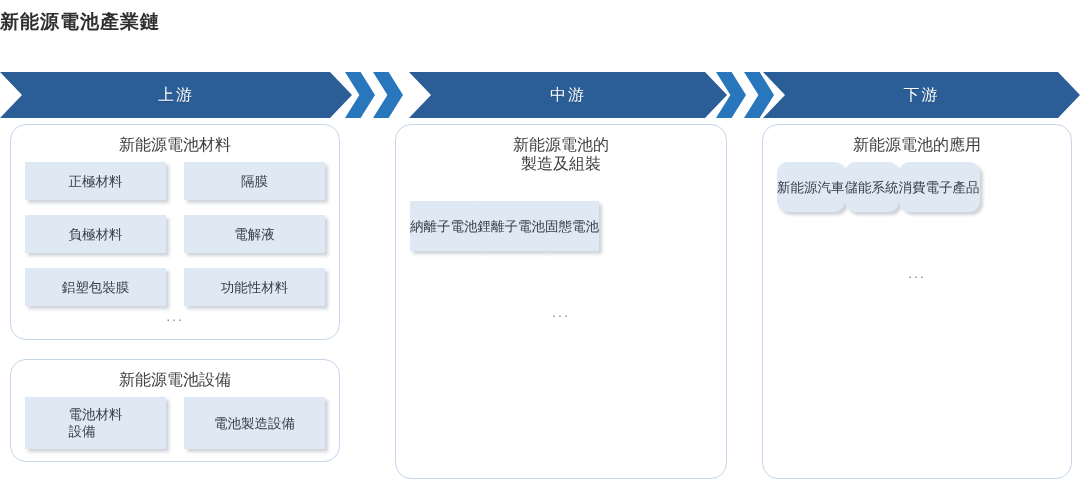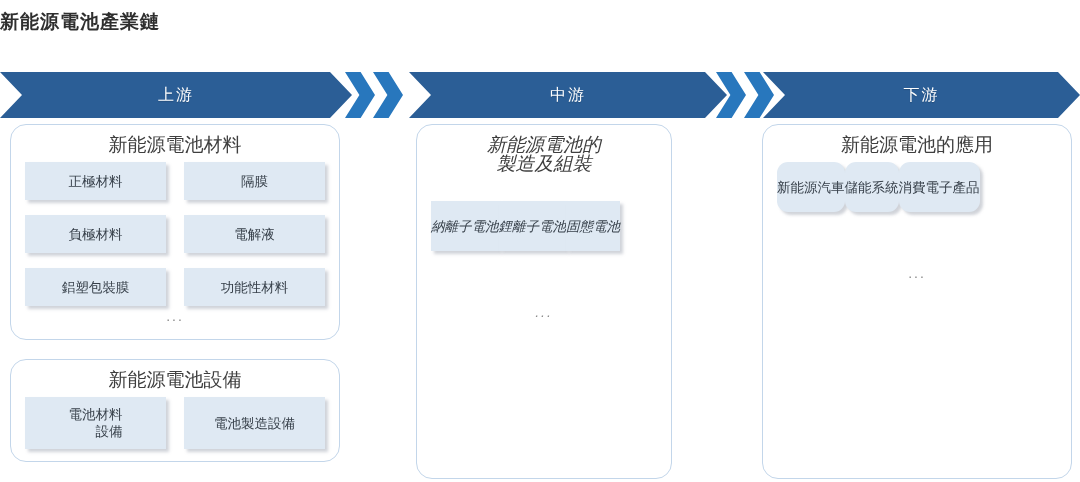--- a/index.html
+++ b/index.html
@@ -73,47 +73,47 @@
   
   .columns {
     position: absolute;
     top: 124px;
     left: 0;
     width: 1080px;
     height: 358px;
   }
   .col { position: absolute; top: 0; }
   .col-up   { left: 10px;  width: 330px; }
-  .col-mid  { left: 416px; width: 256px; font-style: italic; }
+  .col-mid  { left: 395px; width: 332px; }
   .col-down { left: 762px; width: 310px; }
 
   .panel {
     border: 1.4px solid #c3d6ea;
     border-radius: 16px;
     background: #ffffff;
     box-sizing: border-box;
     padding: 10px 14px 10px 14px;
   }
   .panel-head {
     text-align: center;
-    font-size: 19px;
+    font-size: 16px;
     color: #3f3f3f;
     line-height: 19px;
     margin-bottom: 8px;
   }
 
   
   .box {
     background: #dfe9f3;
     color: #37404a;
     font-size: 13.5px;
     display: flex;
     align-items: center;
     justify-content: center;
-    text-align: right;
+    text-align: left;
     box-sizing: border-box;
     box-shadow: 3px 3px 3px rgba(150,158,170,0.45);
     line-height: 17px;
   }
 
   
   .grid2 {
     display: grid;
     grid-template-columns: 1fr 1fr;
     column-gap: 18px;

